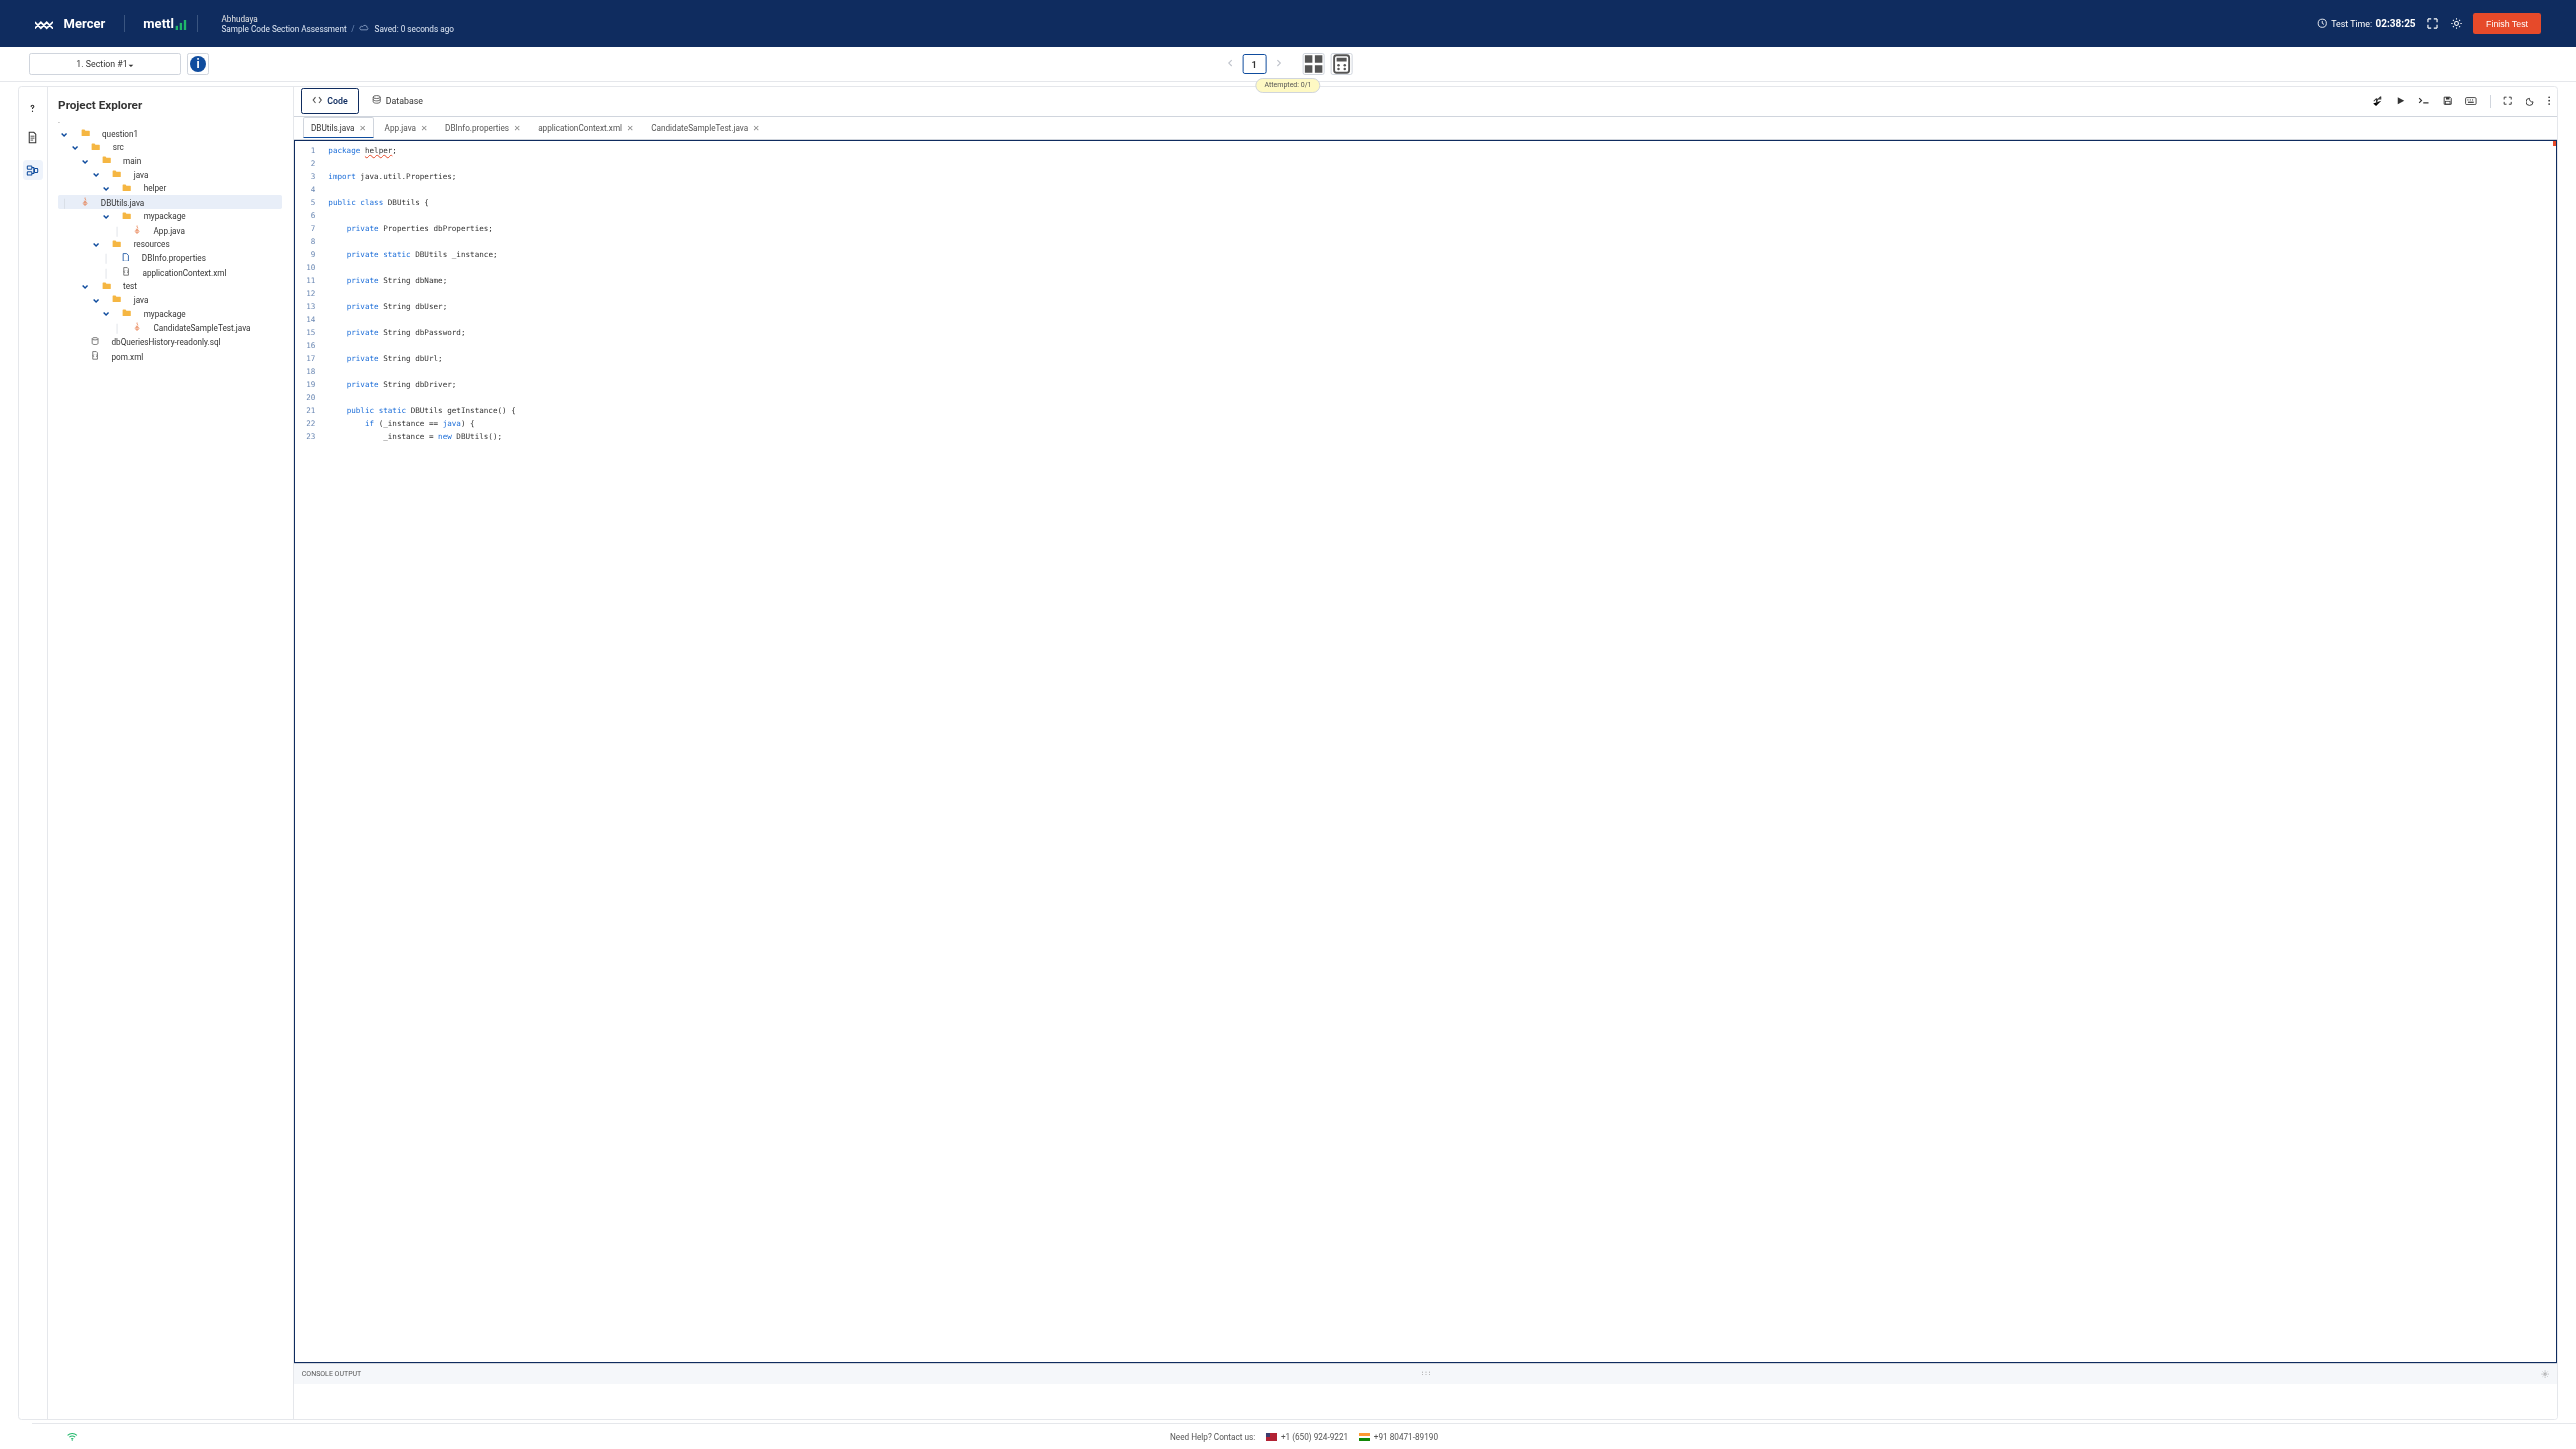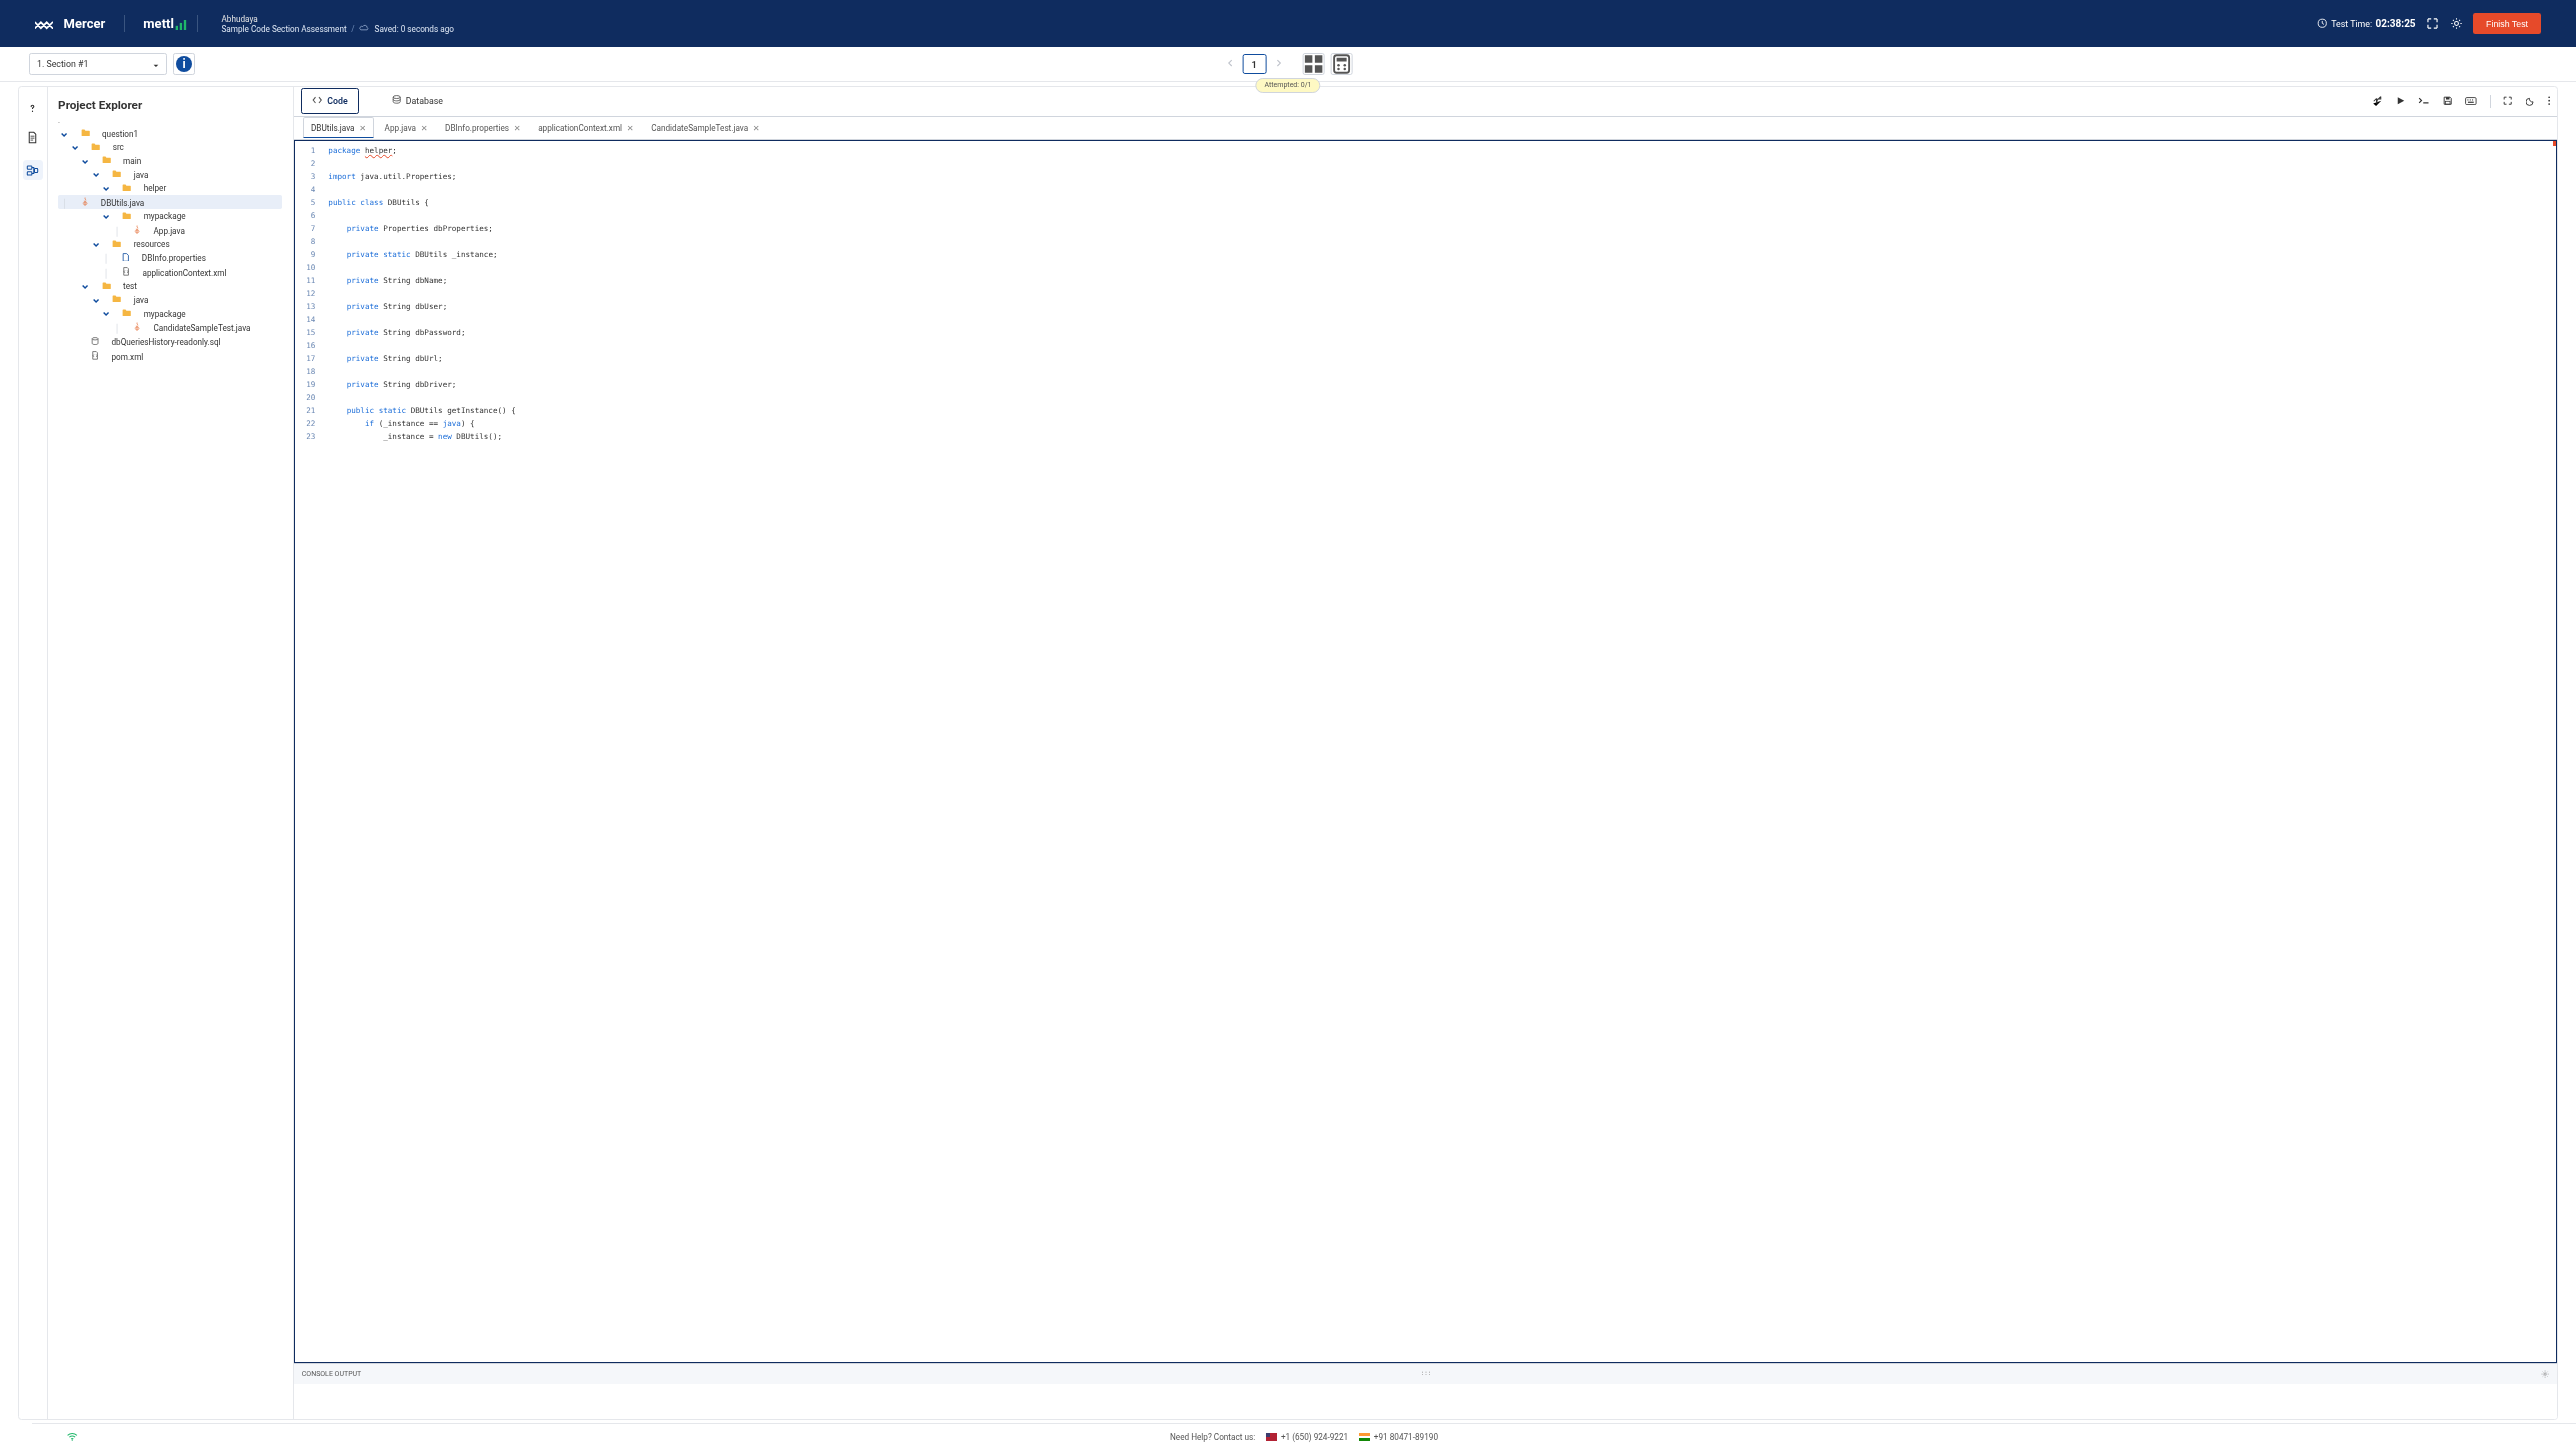--- a/index.html
+++ b/index.html
@@ -20,21 +20,21 @@
 .breadcrumb-sep { color: #6b88b3; }
 .cloud-icon { color: #9fb5d8; }
 .header-right { margin-left: auto; display: flex; align-items: center; gap: 10.5px; }
 .test-time { display: flex; align-items: center; gap: 3.5px; font-size: 8.8px; }
 .time-val { font-weight: 700; font-size: 10px; }
 .icon-btn-hdr { width: 13px; height: 13px; color: #fff; cursor: pointer; display: flex; align-items: center; justify-content: center; }
 .finish-btn { background: #e64a2a; color: #fff; border: none; padding: 5.9px 13px; font-size: 8.8px; border-radius: 2.3px; cursor: pointer; font-weight: 500; }
 
 
 .toolbar { background: #fff; border-bottom: 0.6px solid #e5e7eb; padding: 5.9px 29px; display: flex; align-items: center; height: 35px; position: relative; }
-.section-dd { border: 0.6px solid #d0d5dd; border-radius: 2.3px; padding: 4.7px 7px; font-size: 8.8px; width: 138px; display: flex; align-items: center; justify-content: space-between; cursor: pointer; }
+.section-dd { border: 0.6px solid #d0d5dd; border-radius: 2.3px; padding: 4.7px 7px; font-size: 8.8px; width: 152px; display: flex; align-items: center; justify-content: center; cursor: pointer; }
 .info-btn { border: 0.6px solid #d0d5dd; border-radius: 2.3px; width: 22px; height: 22px; display: flex; align-items: center; justify-content: center; margin-left: 5.9px; color: #0f4c9e; cursor: pointer; }
 .pager { position: absolute; left: 50%; transform: translateX(-50%); display: flex; align-items: center; gap: 5.9px; }
 .pg-nav { color: #c0c4cc; cursor: pointer; padding: 3.5px; }
 .pg-num { border: 1.2px solid #0f4c9e; border-radius: 2.3px; padding: 3.5px 8.2px; font-weight: 600; color: #333; }
 .view-btns { display: flex; gap: 5.9px; margin-left: 11.7px; }
 .view-btn { border: 0.6px solid #d0d5dd; border-radius: 2.3px; width: 22px; height: 22px; display: flex; align-items: center; justify-content: center; cursor: pointer; color: #555; }
 .attempted-chip { position: absolute; top: 31px; left: 50%; transform: translateX(-50%); background: #fef9c3; border: 0.6px solid #d0d5dd; border-radius: 11.7px; padding: 2.3px 8.2px; font-size: 7px; color: #555; z-index: 5; }
 
 
 .main-container { display: flex; flex: 1; min-height: 0; border: 0.6px solid #e5e7eb; margin: 3.5px 17.6px; border-radius: 3.5px; overflow: hidden; }
@@ -404,21 +404,21 @@
                 <path d="M3 1h6l2 2v11H3V1z" fill="none" stroke="#555" stroke-width="1.3"></path>
                 <path d="M5 6l-1.5 2L5 10M9 6l1.5 2L9 10" stroke="#555" stroke-width="1.2" fill="none"></path>
               </svg></span>
             <span>pom.xml</span>
           </div>
         </div>
     </div>
 
     <div class="editor-pane">
       <div class="editor-tabbar">
-        <div id="etabs" style="display:flex;gap:22px;">
+        <div id="etabs" style="display:flex;gap:2px;">
             <div class="etab active">
               <span class="etab-icon"><svg width="10.5" height="8.2" viewBox="0 0 18 14">
                   <path d="M6 2L2 7l4 5M12 2l4 5-4 5" stroke="currentColor" stroke-width="1.8" fill="none"></path>
                 </svg></span>
               <span>Code</span>
             </div>
             <div class="etab">
               <span class="etab-icon"><svg width="9.4" height="9.4" viewBox="0 0 16 16">
                   <ellipse cx="8" cy="3.5" rx="6" ry="2.5" fill="none" stroke="currentColor" stroke-width="1.5"></ellipse>
                   <path d="M2 3.5v8c0 1.4 2.7 2.5 6 2.5s6-1.1 6-2.5v-8M2 7.5c0 1.4 2.7 2.5 6 2.5s6-1.1 6-2.5" fill="none" stroke="currentColor" stroke-width="1.5"></path>

